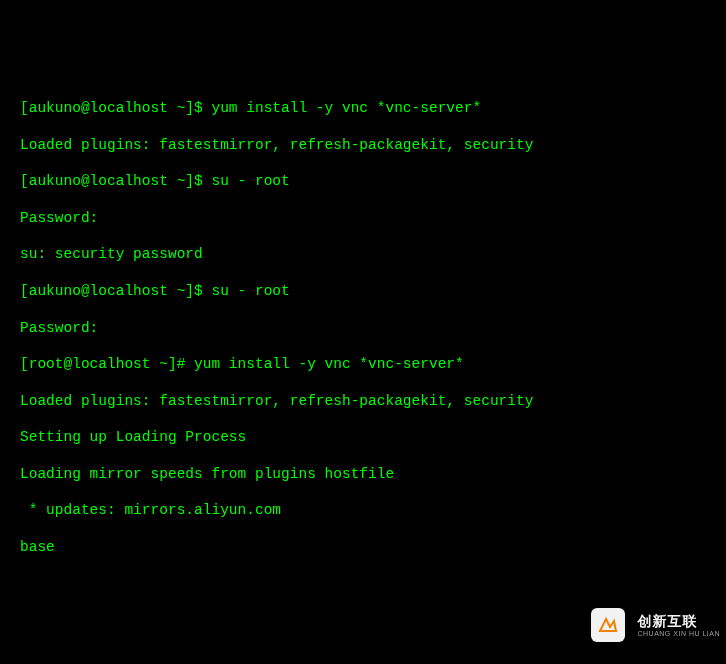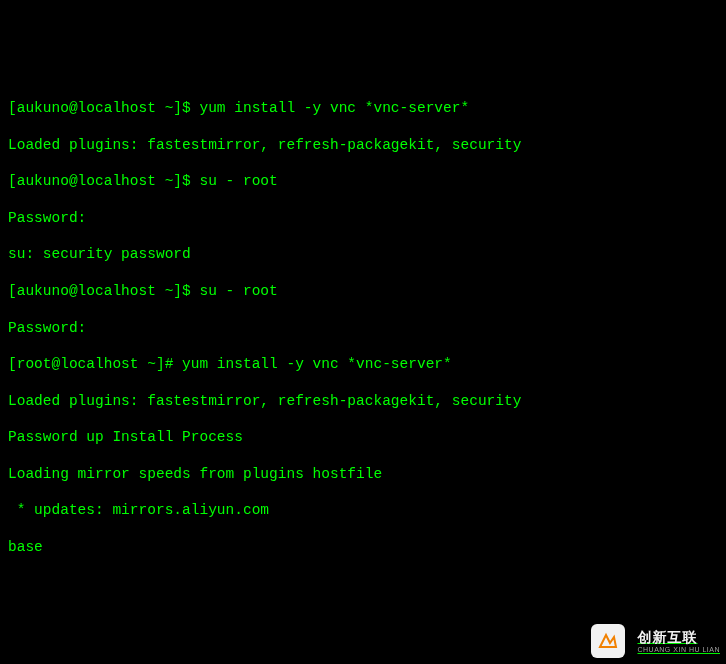--- a/index.html
+++ b/index.html
@@ -10,30 +10,29 @@
       font-size: 14.5px;
       line-height: 1.26;
       width: 726px;
       height: 664px;
       padding: 8px 8px 0 8px;
       overflow: hidden;
       position: relative;
       white-space: pre;
     }
     .terminal { white-space: pre; }
-    .line { display: block; }
+    .line { display: block; margin-left: 12px; }
     .watermark {
       position: absolute;
       right: 6px;
-      bottom: 6px;
+      bottom: 22px;
       display: flex;
       align-items: center;
       gap: 12px;
       opacity: 0.95;
-      text-decoration: underline;
     }
     .wm-icon {
       width: 34px; height: 34px;
       background: #fff;
       border-radius: 6px;
       display: flex; align-items: center; justify-content: center;
     }
     .wm-text { display: flex; flex-direction: column; line-height: 1; }
     .wm-cn { color: #fff; font-family: sans-serif; font-size: 14px; font-weight: 600; letter-spacing: 1px; }
     .wm-en { color: #aaa; font-family: sans-serif; font-size: 7px; letter-spacing: 0.5px; margin-top: 2px; }
@@ -46,21 +45,21 @@
 <div class="terminal">
 <span class="line">[aukuno@localhost ~]$ yum install -y vnc *vnc-server*</span>
 <span class="line">Loaded plugins: fastestmirror, refresh-packagekit, security</span>
 <span class="line">[aukuno@localhost ~]$ su - root</span>
 <span class="line">Password:</span>
 <span class="line">su: security password</span>
 <span class="line">[aukuno@localhost ~]$ su - root</span>
 <span class="line">Password:</span>
 <span class="line">[root@localhost ~]# yum install -y vnc *vnc-server*</span>
 <span class="line">Loaded plugins: fastestmirror, refresh-packagekit, security</span>
-<span class="line">Password up Install Process</span>
+<span class="line">Setting up Loading Process</span>
 <span class="line">Loading mirror speeds from plugins hostfile</span>
 <span class="line"> * updates: mirrors.aliyun.com</span>
 <span class="line">base</span>
 
 
 
 
 
 
 

